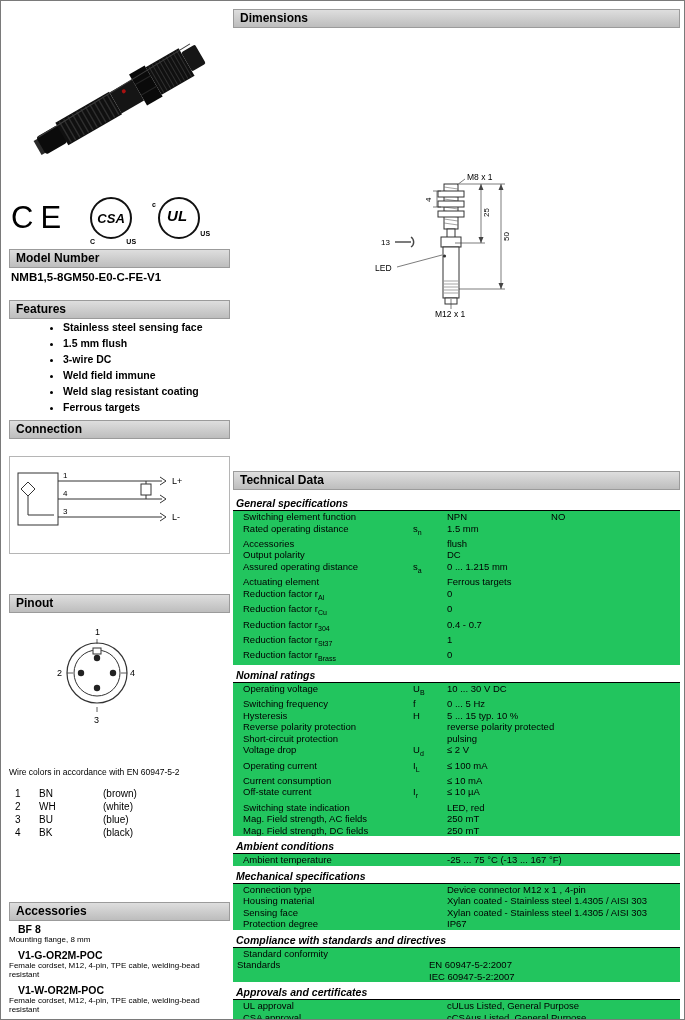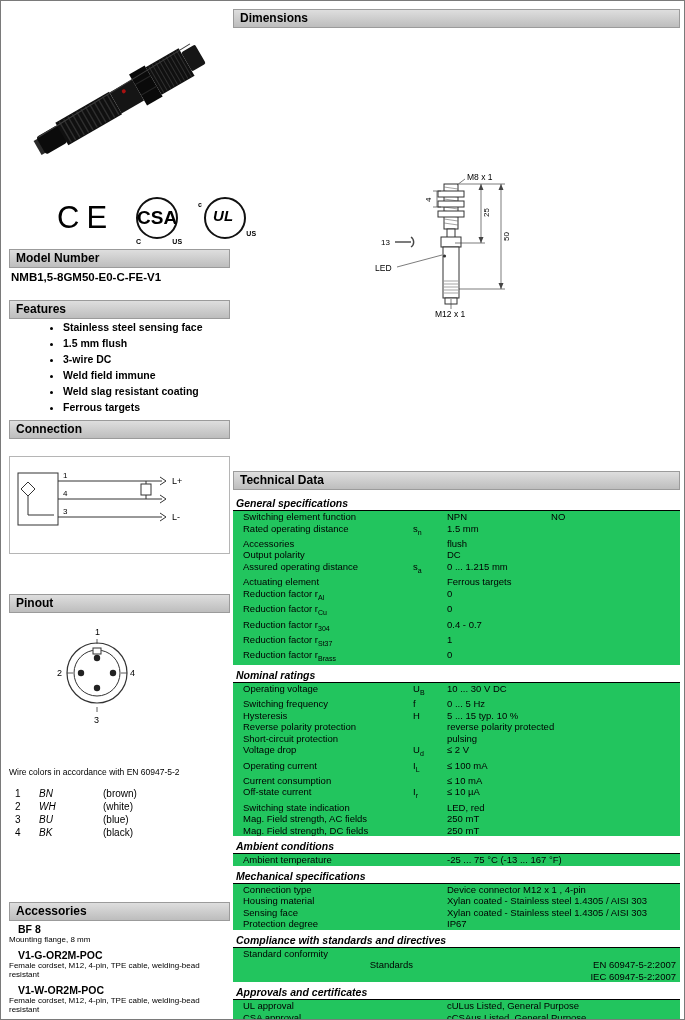--- a/index.html
+++ b/index.html
@@ -7,56 +7,56 @@
   .page{position:relative;width:685px;height:1020px;border:1px solid #7a7a7a;background:#fff;
         font-family:"Liberation Sans",sans-serif;color:#000;overflow:hidden;}
   .col-left{position:absolute;left:8px;top:8px;width:221px;height:1008px;}
   .col-right{position:absolute;left:232px;top:8px;width:447px;height:1008px;}
   .bar{position:absolute;left:0;width:100%;background:linear-gradient(#dedede,#bdbdbd);
        border:1px solid #9b9b9b;font-weight:bold;font-size:12px;line-height:15px;padding:1px 6px;height:19px;}
   svg text{font-family:"Liberation Sans",sans-serif;fill:#000;}
 
   
   .photo{position:absolute;top:0;left:0;width:221px;height:178px;}
-  .logos{position:absolute;top:182px;left:2px;width:219px;height:54px;display:flex;align-items:center;margin-left:46px;}
+  .logos{position:absolute;top:182px;left:2px;width:219px;height:54px;display:flex;align-items:center;}
   .ce{font-size:31px;font-weight:500;letter-spacing:7px;margin-right:22px;}
   .logo-circle{position:relative;width:42px;height:42px;border:2.5px solid #111;border-radius:50%;
                display:flex;align-items:center;justify-content:center;margin-right:26px;}
-  .csa-main{font-weight:bold;font-size:19px;}
+  .csa-main{font-weight:bold;font-style:italic;font-size:13px;}
   .ul-main{font-weight:bold;font-style:italic;font-size:15px;transform:translate(-2px,-3px);}
   .mini{position:absolute;font-size:7px;font-weight:bold;}
   .csa-c{bottom:-8px;left:-2px;}
   .csa-us{bottom:-8px;right:-6px;}
   .ul-c{top:2px;left:-8px;}
   .ul-us{bottom:0;right:-12px;}
   .model-value{position:absolute;top:262px;left:2px;font-size:11.5px;font-weight:bold;}
   .features-list{position:absolute;top:312px;left:6px;width:212px;list-style:disc outside;padding-left:12px;}
   .features-list li{font-size:10.5px;font-weight:bold;margin-bottom:4px;line-height:12px;margin-left:36px;}
   .conn-box{position:absolute;top:447px;left:0;width:221px;height:98px;border:1px solid #b5b5b5;}
   .pinout-svg{position:absolute;top:612px;left:28px;}
   .wire-note{position:absolute;top:758px;left:0;font-size:8.5px;}
   .wire-table{position:absolute;top:778px;left:0;width:221px;}
   .wire-row{display:flex;font-size:10px;line-height:13px;}
   .w-pin{width:30px;padding-left:6px;}
-  .w-code{width:64px;font-style:italic;}
+  .w-code{width:64px;}
   .w-name{flex:1;}
   .acc-list{position:absolute;top:914px;left:0;width:221px;}
   .acc-item{margin-bottom:4px;}
   .acc-name{font-size:10.5px;font-weight:bold;line-height:12px;padding-left:9px;}
   .acc-desc{font-size:8px;line-height:9.5px;}
 
   
   .dims-svg{position:absolute;top:158px;left:116px;}
   .tech-table{position:absolute;top:484px;left:0;width:447px;}
   .sec-title{font-size:10.5px;font-weight:bold;border-bottom:1px solid #000;padding:1px 0 1px 3px;margin-top:3px;background:#fff;font-style:italic;}
   .spec-row{display:flex;background:#22c55e;font-size:9.5px;line-height:11.5px;padding-left:10px;}
   .spec-row .lab{width:170px;flex:none;}
   .spec-row .sym{width:34px;flex:none;}
   .spec-row .val{flex:1;padding-right:4px;white-space:pre-line;}
-  .spec-row.indent{padding-left:22px;text-align:right;}
+  .spec-row.indent{padding-left:4px;}
   .spec-row.indent .lab{width:158px;}
   .spec-row .val2{margin-left:36px;padding-left:48px;}
   sub{font-size:7px;}
 </style>
 </head>
 <body>
 
 <div class="page">
 
   <div class="col-left">

